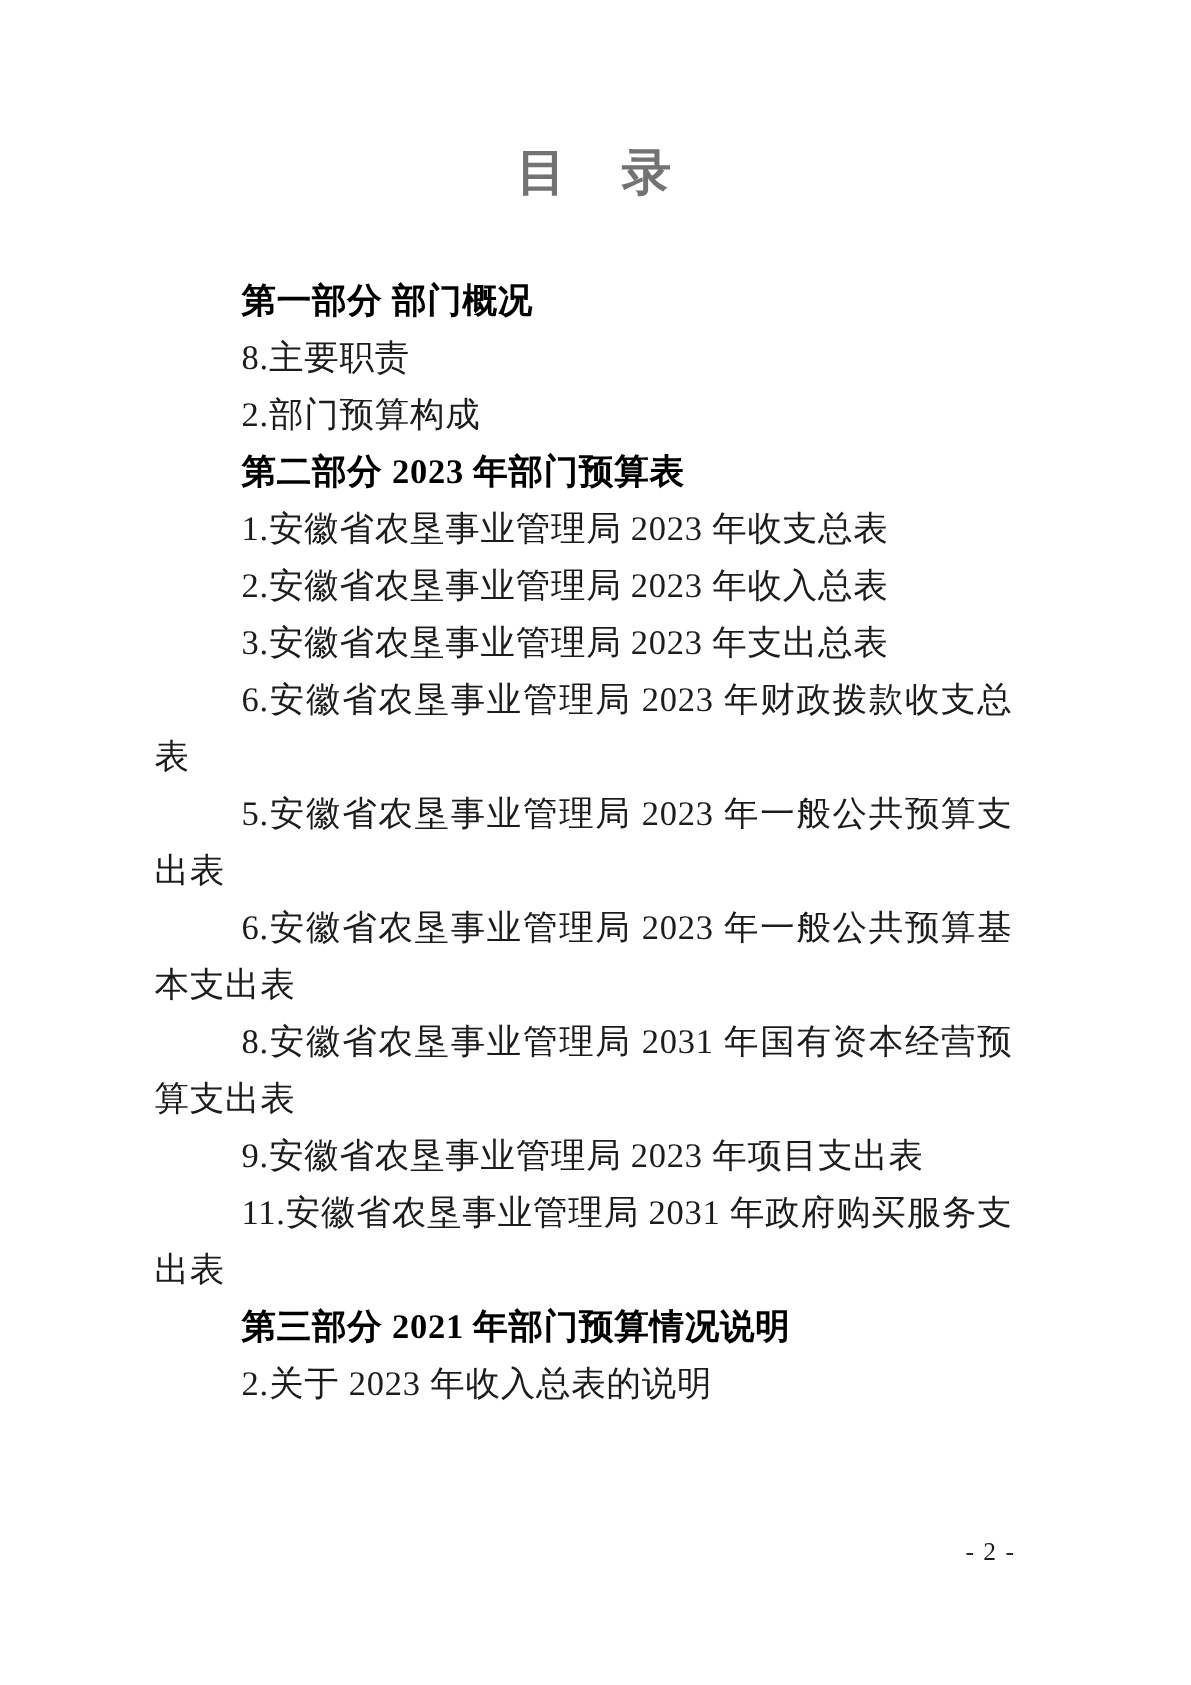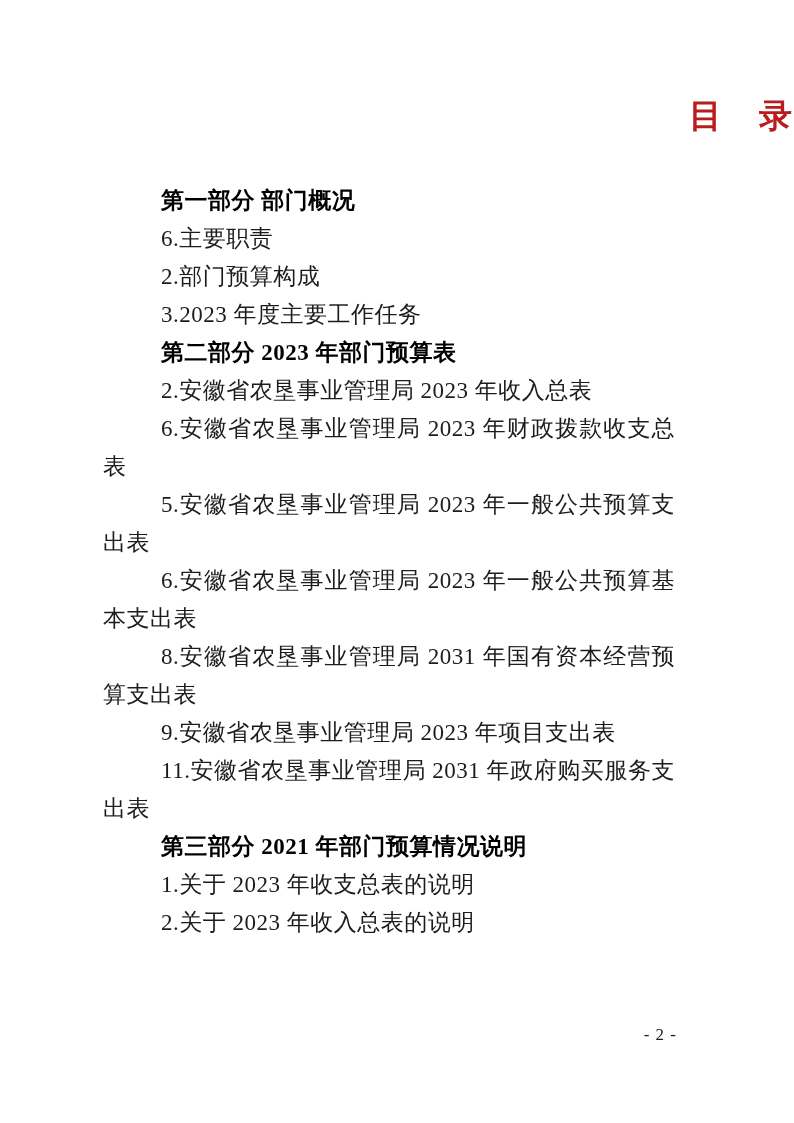--- a/index.html
+++ b/index.html
@@ -11,26 +11,26 @@
     position: relative;
     width: 794px;
     height: 1123px;
     background: #ffffff;
     overflow: hidden;
     font-family: "Liberation Serif", "DejaVu Serif", serif;
     color: #1c1c1c;
   }
   .doc-title {
     margin: 94px 0 0 0;
-    text-align: right;
+    text-align: center;
     font-size: 33px;
     font-weight: bold;
     line-height: 44px;
     letter-spacing: 2px;
-    color: #b91c1c;
+    color: #737373;
   }
   .toc {
     margin-top: 44px;
     padding-left: 103px;
     padding-right: 119px;
   }
   .toc p {
     margin: 0;
     font-size: 23px;
     line-height: 38px;
@@ -55,34 +55,34 @@
 </head>
 <body>
 
 <div class="page">
 
   <h1 class="doc-title">目　录</h1>
 
   <div class="toc">
 
     <p class="toc-heading">第一部分 部门概况</p>
-    <p class="toc-item">6.主要职责</p>
+    <p class="toc-item">8.主要职责</p>
     <p class="toc-item">2.部门预算构成</p>
-    <p class="toc-item">3.2023 年度主要工作任务</p>
 
     <p class="toc-heading">第二部分 2023 年部门预算表</p>
+    <p class="toc-item">1.安徽省农垦事业管理局 2023 年收支总表</p>
     <p class="toc-item">2.安徽省农垦事业管理局 2023 年收入总表</p>
+    <p class="toc-item">3.安徽省农垦事业管理局 2023 年支出总表</p>
     <p class="toc-item">6.安徽省农垦事业管理局 2023 年财政拨款收支总表</p>
     <p class="toc-item">5.安徽省农垦事业管理局 2023 年一般公共预算支出表</p>
     <p class="toc-item">6.安徽省农垦事业管理局 2023 年一般公共预算基本支出表</p>
     <p class="toc-item">8.安徽省农垦事业管理局 2031 年国有资本经营预算支出表</p>
     <p class="toc-item">9.安徽省农垦事业管理局 2023 年项目支出表</p>
     <p class="toc-item">11.安徽省农垦事业管理局 2031 年政府购买服务支出表</p>
 
     <p class="toc-heading">第三部分 2021 年部门预算情况说明</p>
-    <p class="toc-item">1.关于 2023 年收支总表的说明</p>
     <p class="toc-item">2.关于 2023 年收入总表的说明</p>
 
   </div>
 
   <div class="page-footer">- 2 -</div>
 
 </div>
 
 </body></html>

